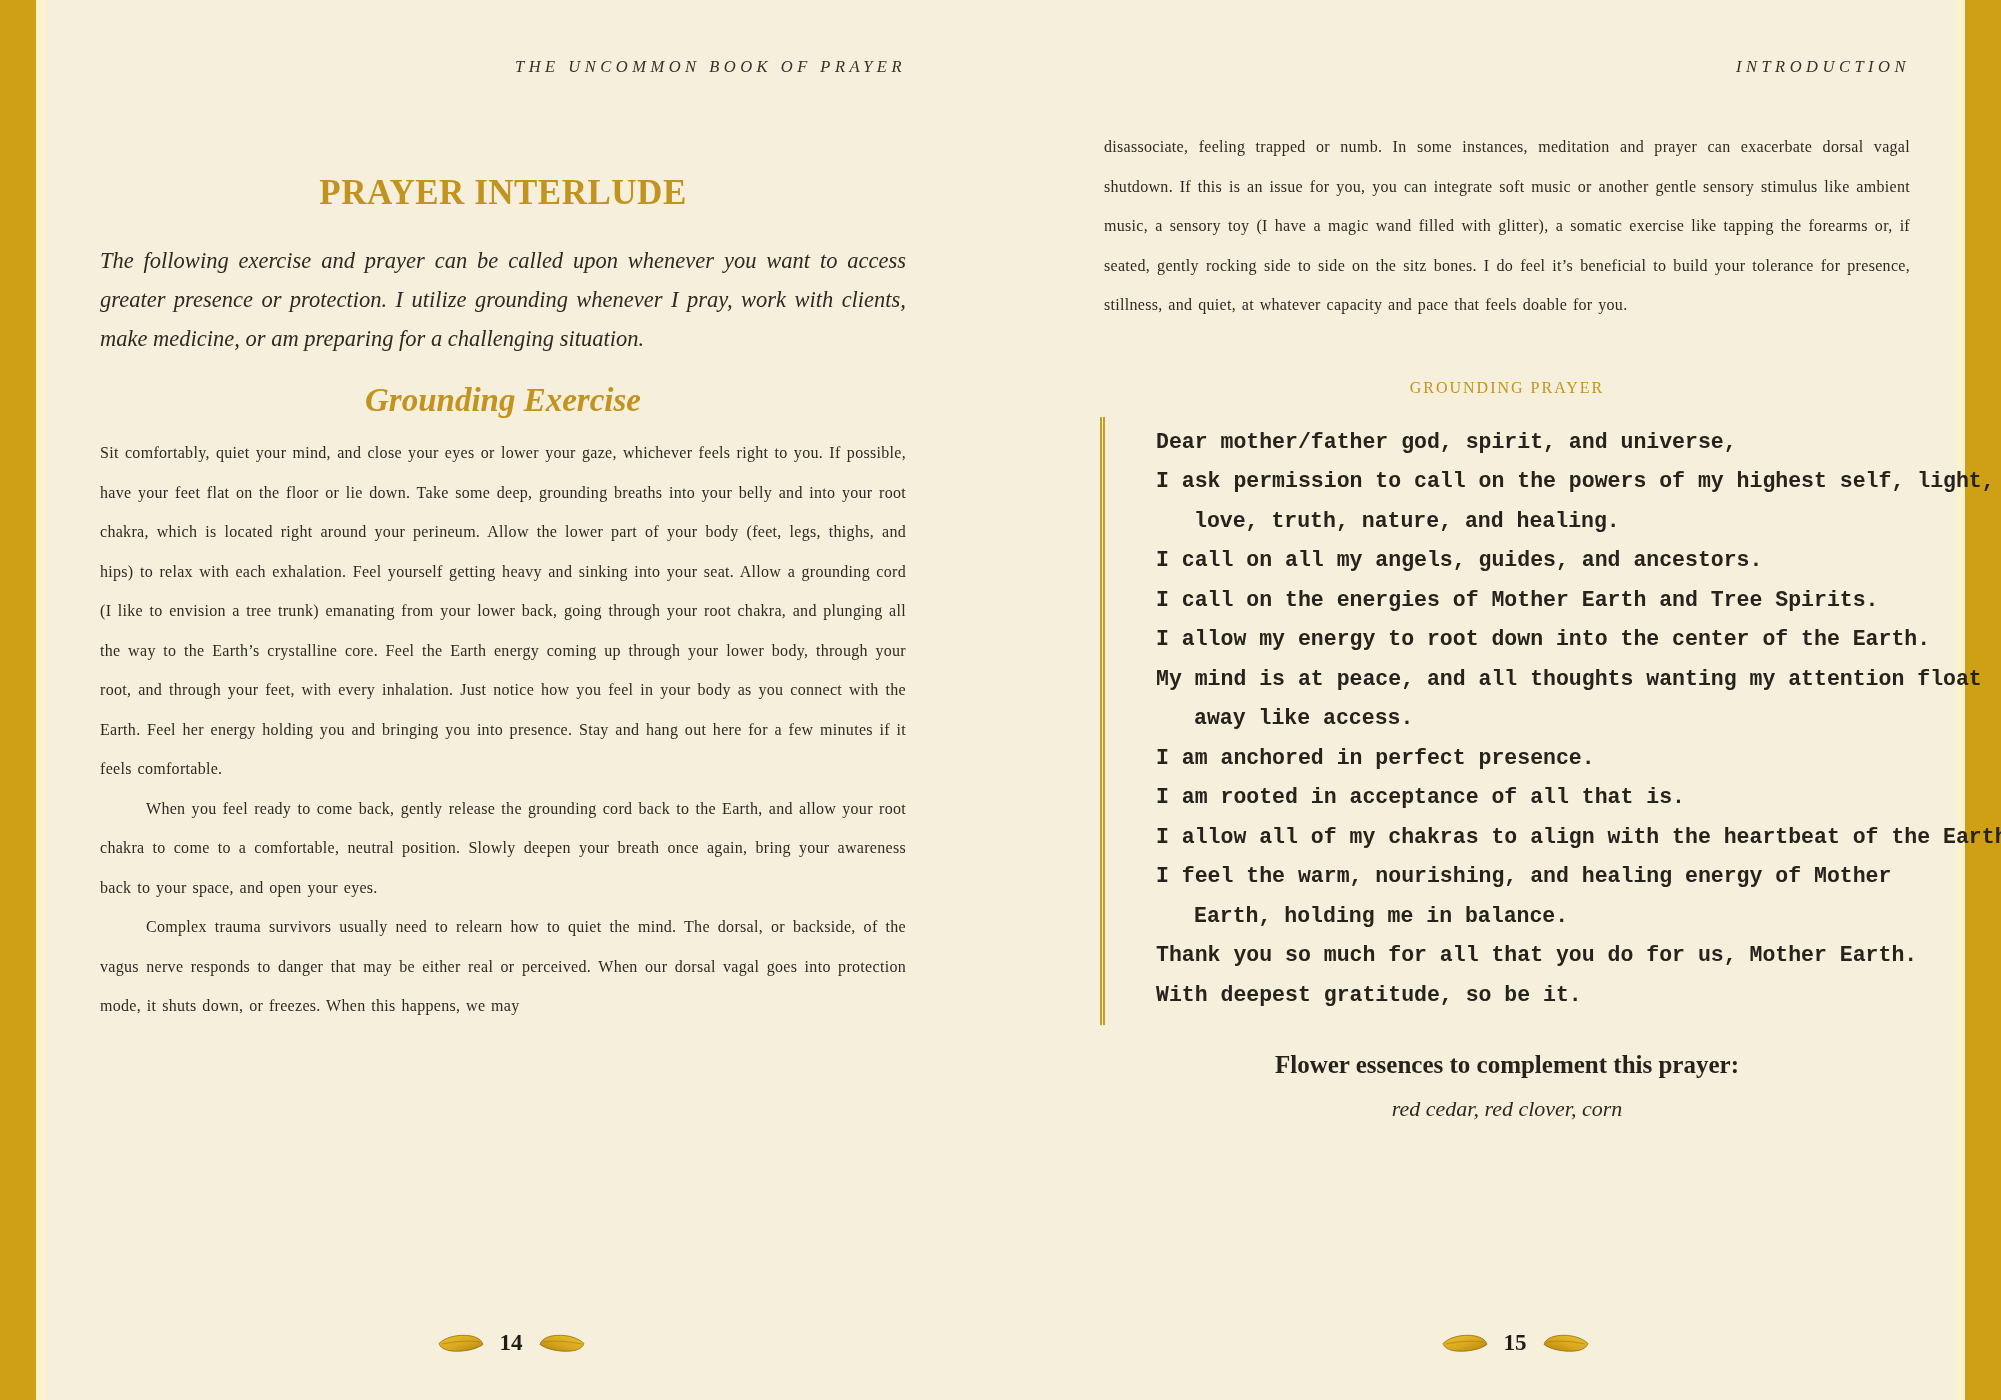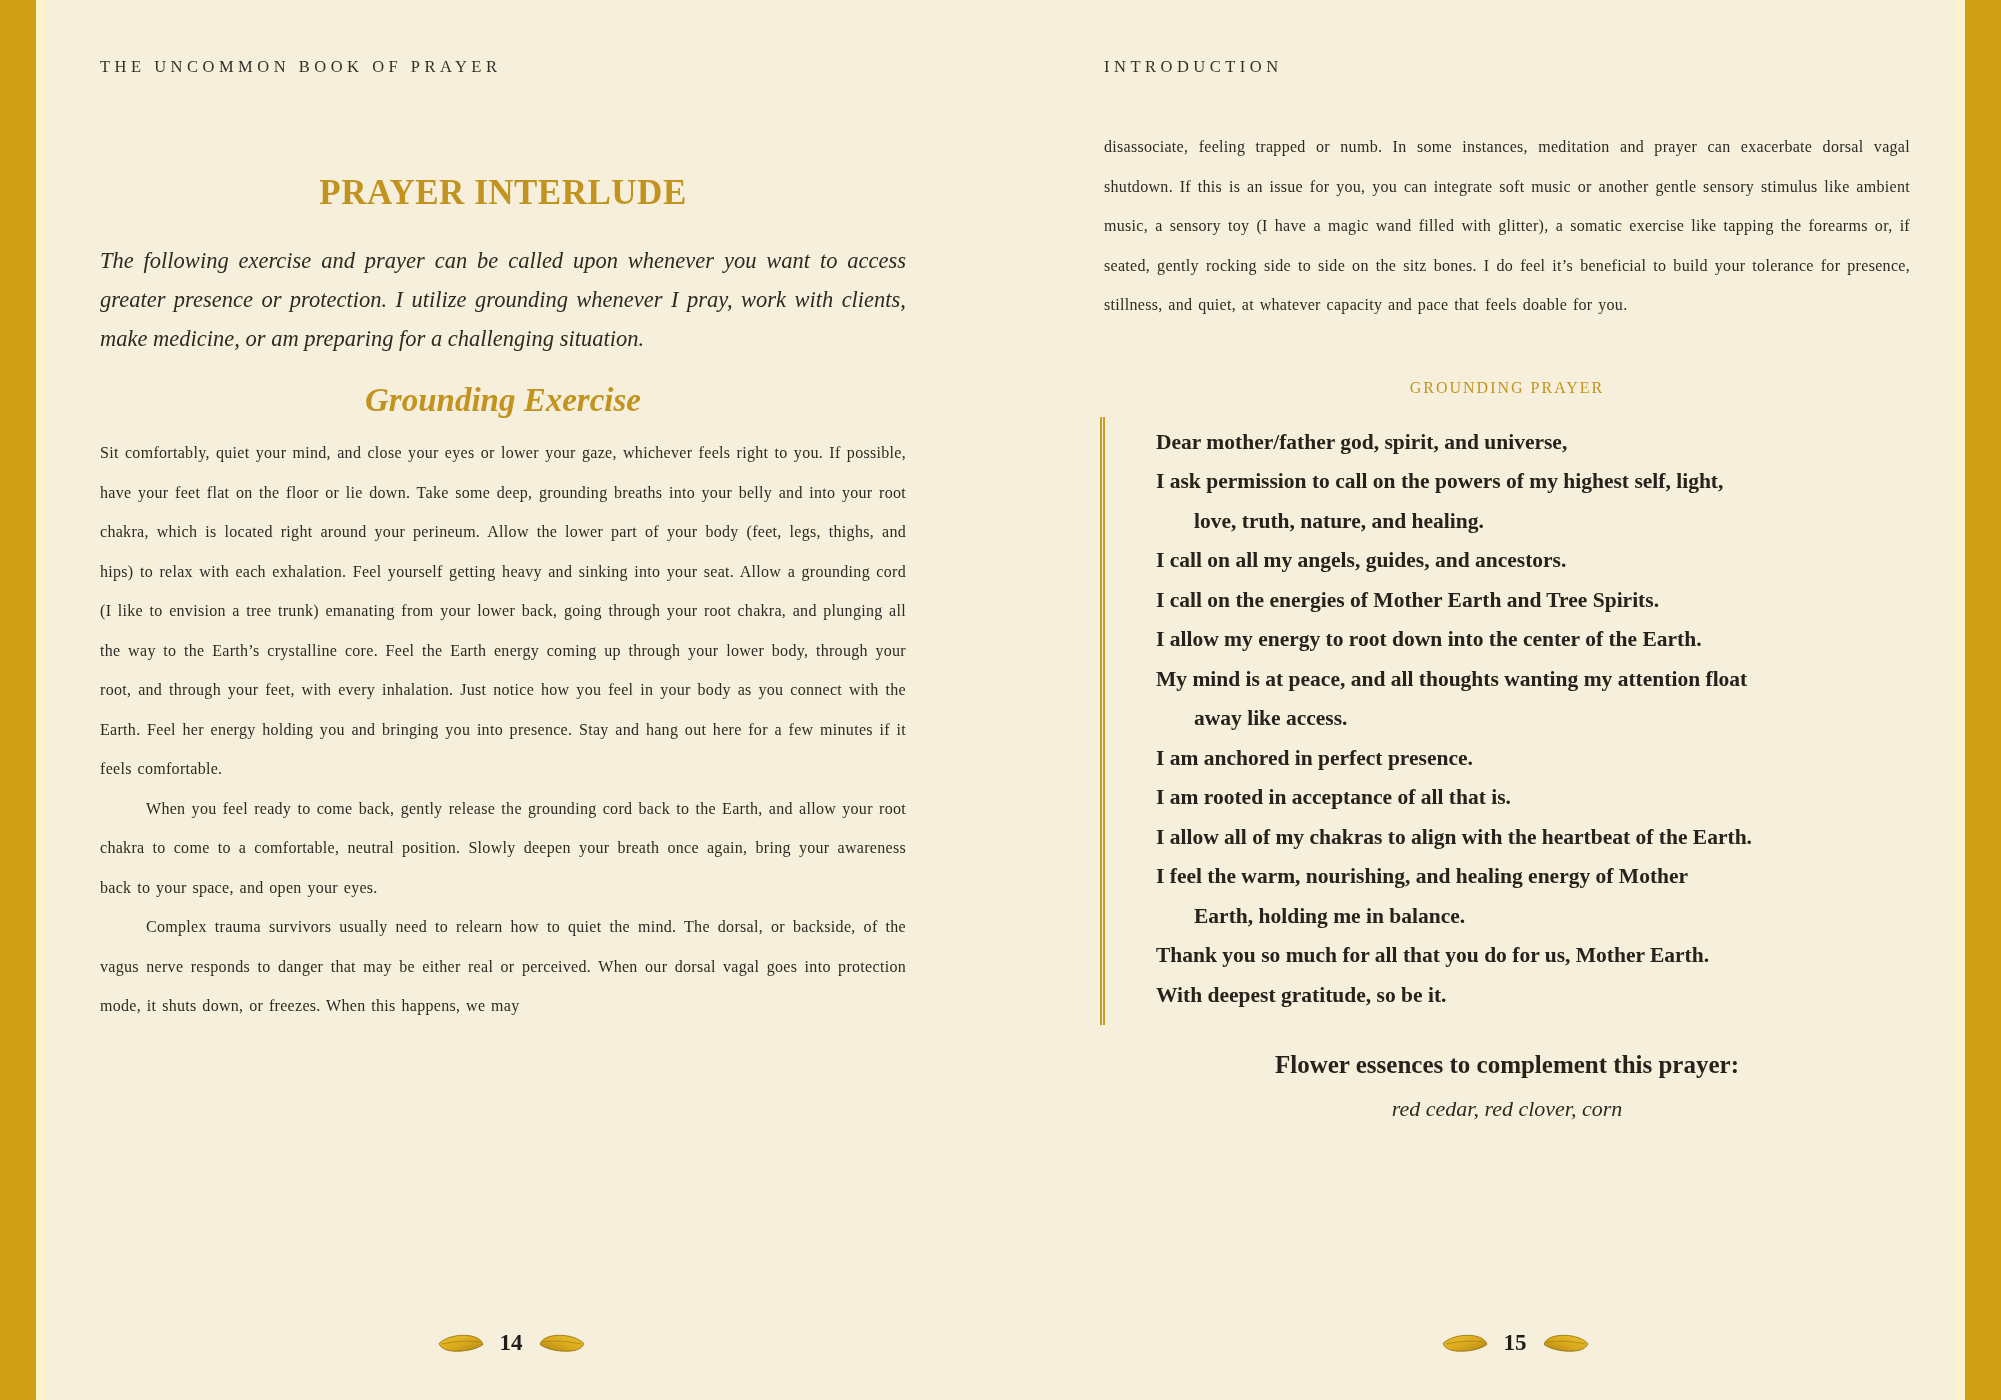--- a/index.html
+++ b/index.html
@@ -16,22 +16,22 @@
   .edge-bar.right { right:0; }
   .edge-strip { position:absolute; top:0; width:9px; height:100%; background:#fbf3cd; }
   .edge-strip.left { left:36px; }
   .edge-strip.right { right:36px; }
 
   .page { position:absolute; top:0; height:100%; }
   .page-left  { left:100px;  width:806px; }
   .page-right { left:1104px; width:806px; }
 
   .running-head {
-    margin-top:57px; text-align:left;
-    font-size:16.5px; letter-spacing:4.5px; color:#34302a;
+    margin-top:57px; text-align:right;
+    font-size:16.5px; letter-spacing:4.5px; color:#34302a;font-style:italic;
   }
   .chapter-title {
     margin:30px 0 0; text-align:center;
     font-weight:bold; font-size:35px; line-height:57px;
     letter-spacing:0.5px; color:#c2931e;
   }
   .intro {
     margin:20px 0 0; font-style:italic;
     font-size:22.5px; line-height:39px; text-align:justify;
   }
@@ -52,21 +52,21 @@
     margin-top:54px; text-align:center;
     font-weight:normal; font-size:16px; letter-spacing:2px; color:#c2931e;
   }
   .prayer-block {
     margin-top:20px; margin-left:-4px;
     border-left:5px double #c99c22;
     padding:6px 0 10px 51px;
   }
   .prayer-line {
     font-size:21.5px; line-height:39.5px; font-weight:600;
-    color:#26221c; white-space:nowrap;
+    color:#26221c; white-space:nowrap;font-family:Liberation Mono, monospace;
   }
   .prayer-line.indented { padding-left:38px; }
 
   .essences-label {
     margin-top:26px; text-align:center;
     font-weight:700; font-size:25px; color:#26221c;
   }
   .essences-names {
     margin-top:17px; text-align:center;
     font-style:italic; font-size:22px;

